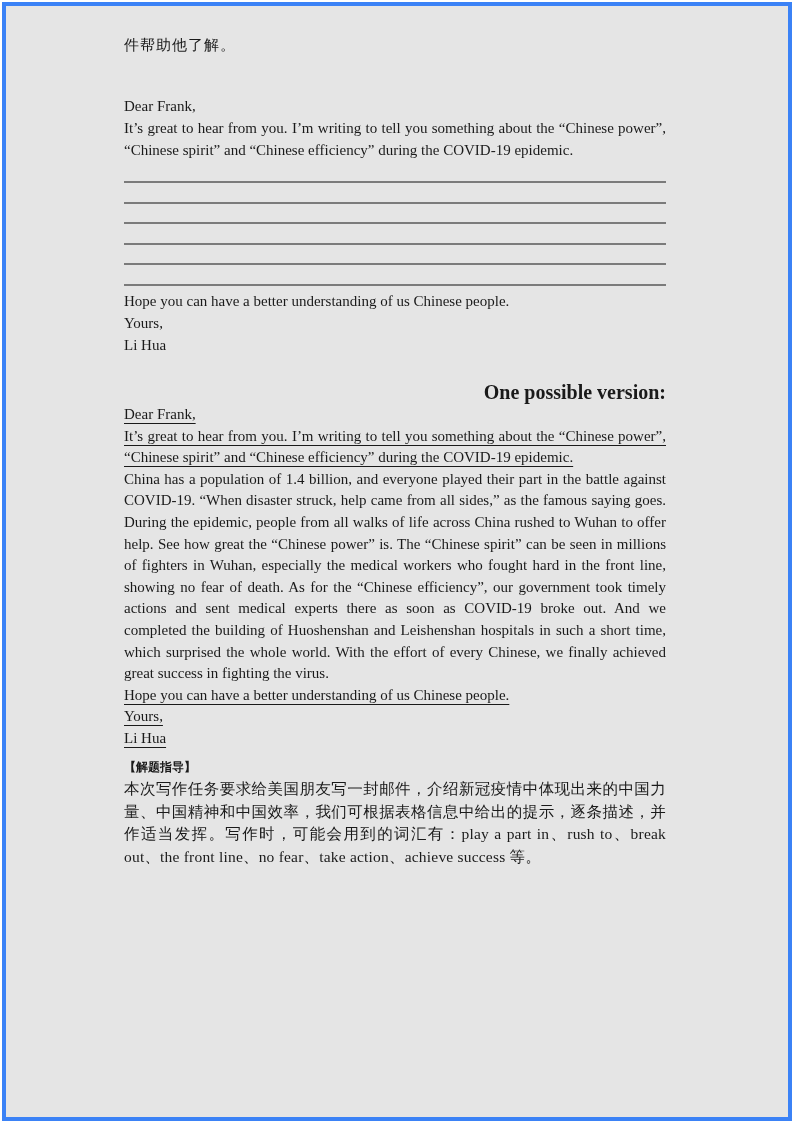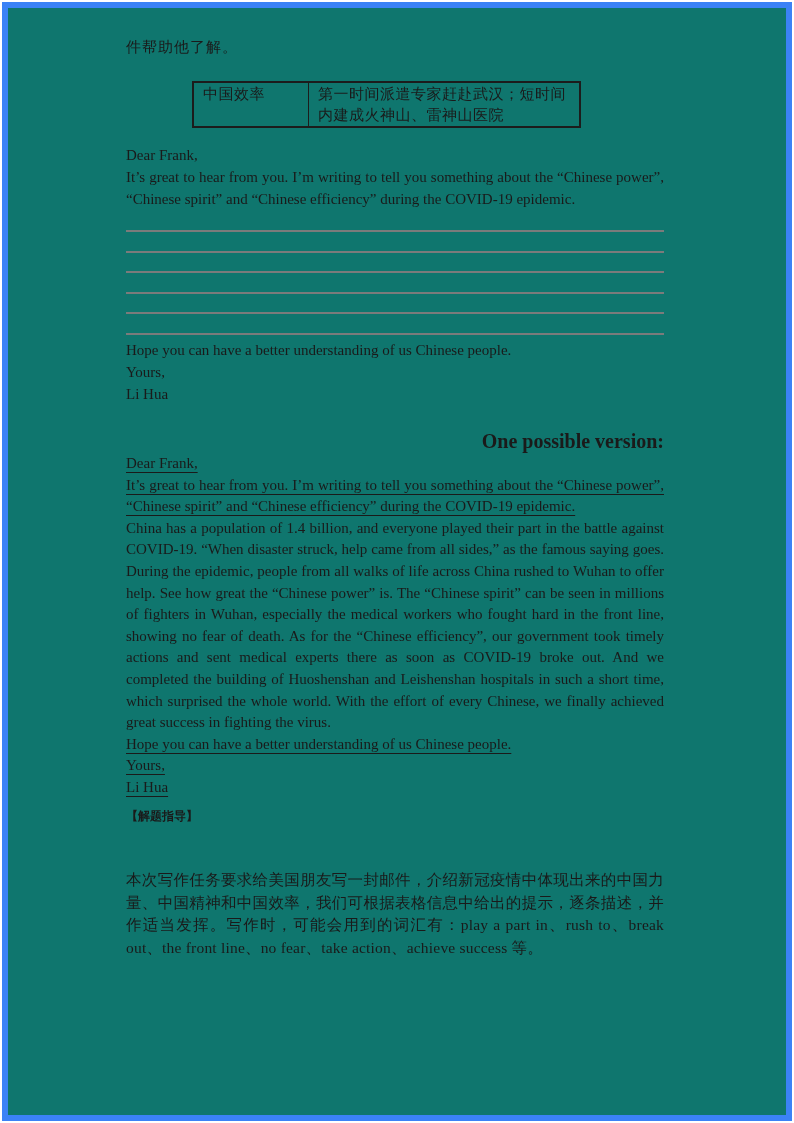--- a/index.html
+++ b/index.html
@@ -5,22 +5,22 @@
   html, body { margin: 0; padding: 0; }
   body {
     width: 794px; height: 1123px;
     background: #ffffff;
     position: relative;
     font-family: "Liberation Serif", "DejaVu Serif", serif;
     color: #1a1a1a;
   }
   .page {
     position: absolute; top: 2px; left: 2px; right: 2px; bottom: 2px;
-    border: 6px solid #3b82f6;
-    background: #0f766e;
+    border: 4px solid #3b82f6;
+    background: #e5e5e5;
     overflow: hidden;
   }
   .content {
     padding: 30px 122px 0 118px;
     font-size: 15px;
   }
   p { margin: 0; }
 
   .top-frag { line-height: 18px; letter-spacing: 1px; }
 
@@ -60,41 +60,36 @@
   .answer { line-height: 21.6px; }
   .u {
     text-decoration: underline;
     text-decoration-thickness: 1.2px;
     text-underline-offset: 4px;
   }
 
   .guide-head { font-weight: bold; font-size: 12px; line-height: 22px; margin-top: 7px; }
 
   .guide-text {
-    margin-top: 42px;
     font-size: 15.5px;
     line-height: 22.4px;
     text-align: justify;
     letter-spacing: 0.2px;
   }
 </style>
 </head>
 <body>
 
 <div class="page">
   <div class="content">
 
     <p class="top-frag">件帮助他了解。</p>
 
     <table class="hint">
       <tbody>
-      <tr>
-        <td class="k">中国效率</td>
-        <td class="v">第一时间派遣专家赶赴武汉；短时间内建成火神山、雷神山医院</td>
-      </tr>
     </tbody>
       </table>
 
 
     <div class="letter">
       <p>Dear Frank,</p>
       <p class="just">It’s great to hear from you. I’m writing to tell you something about the “Chinese power”, “Chinese spirit” and “Chinese efficiency” during the COVID-19 epidemic.</p>
     </div>
 
     <div class="wlines">

